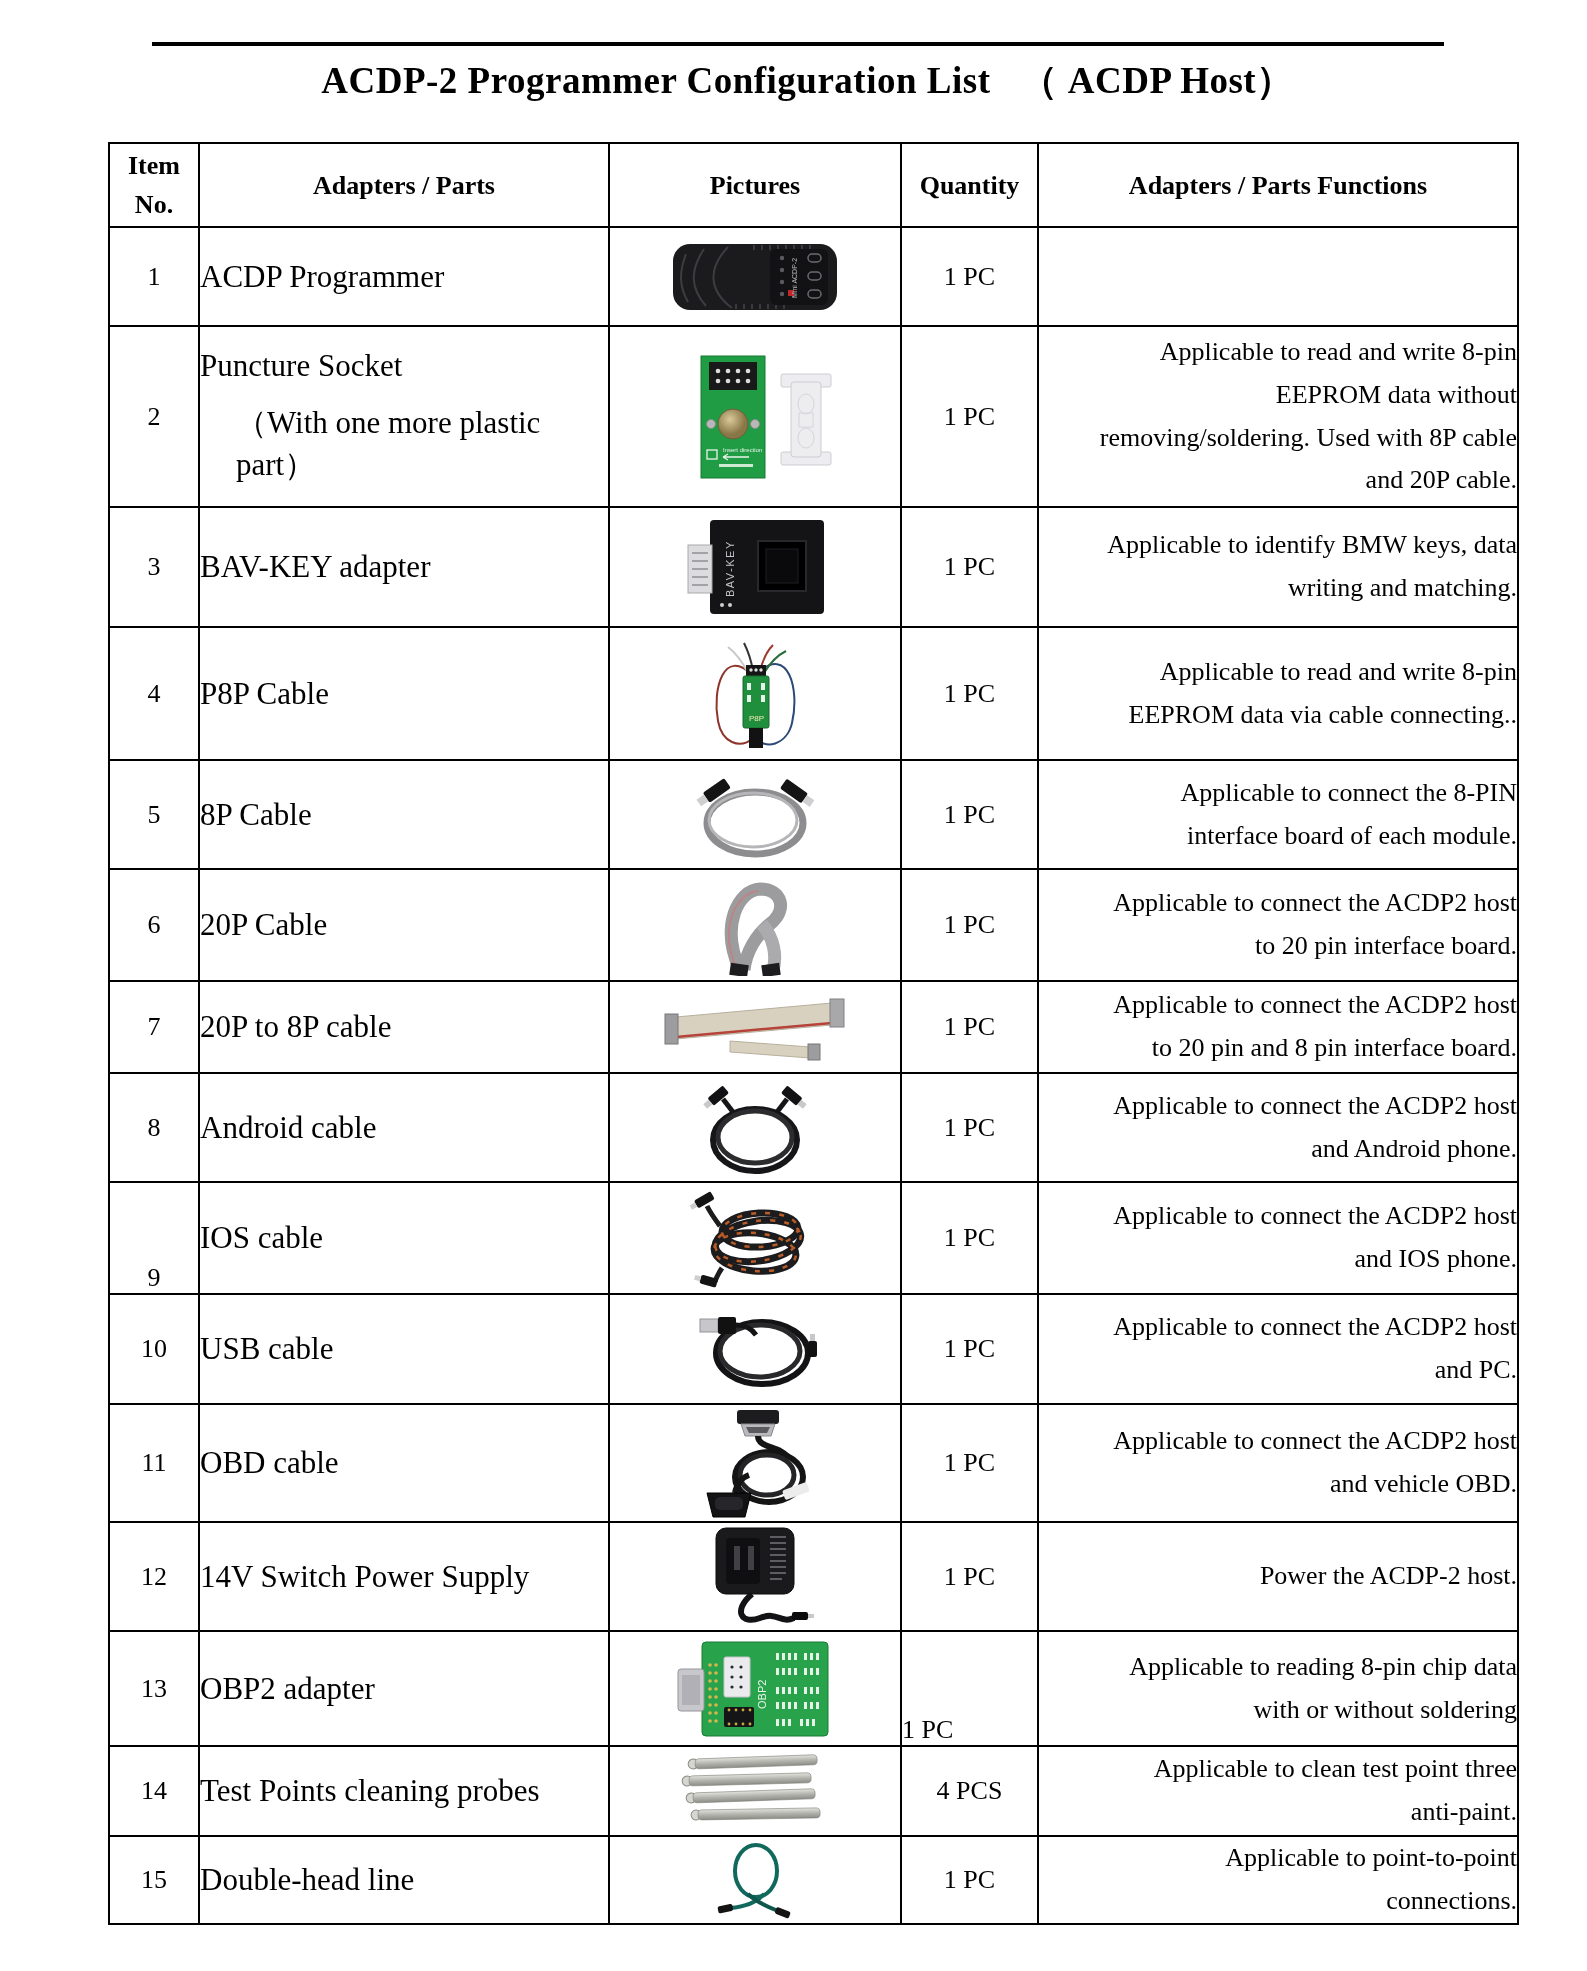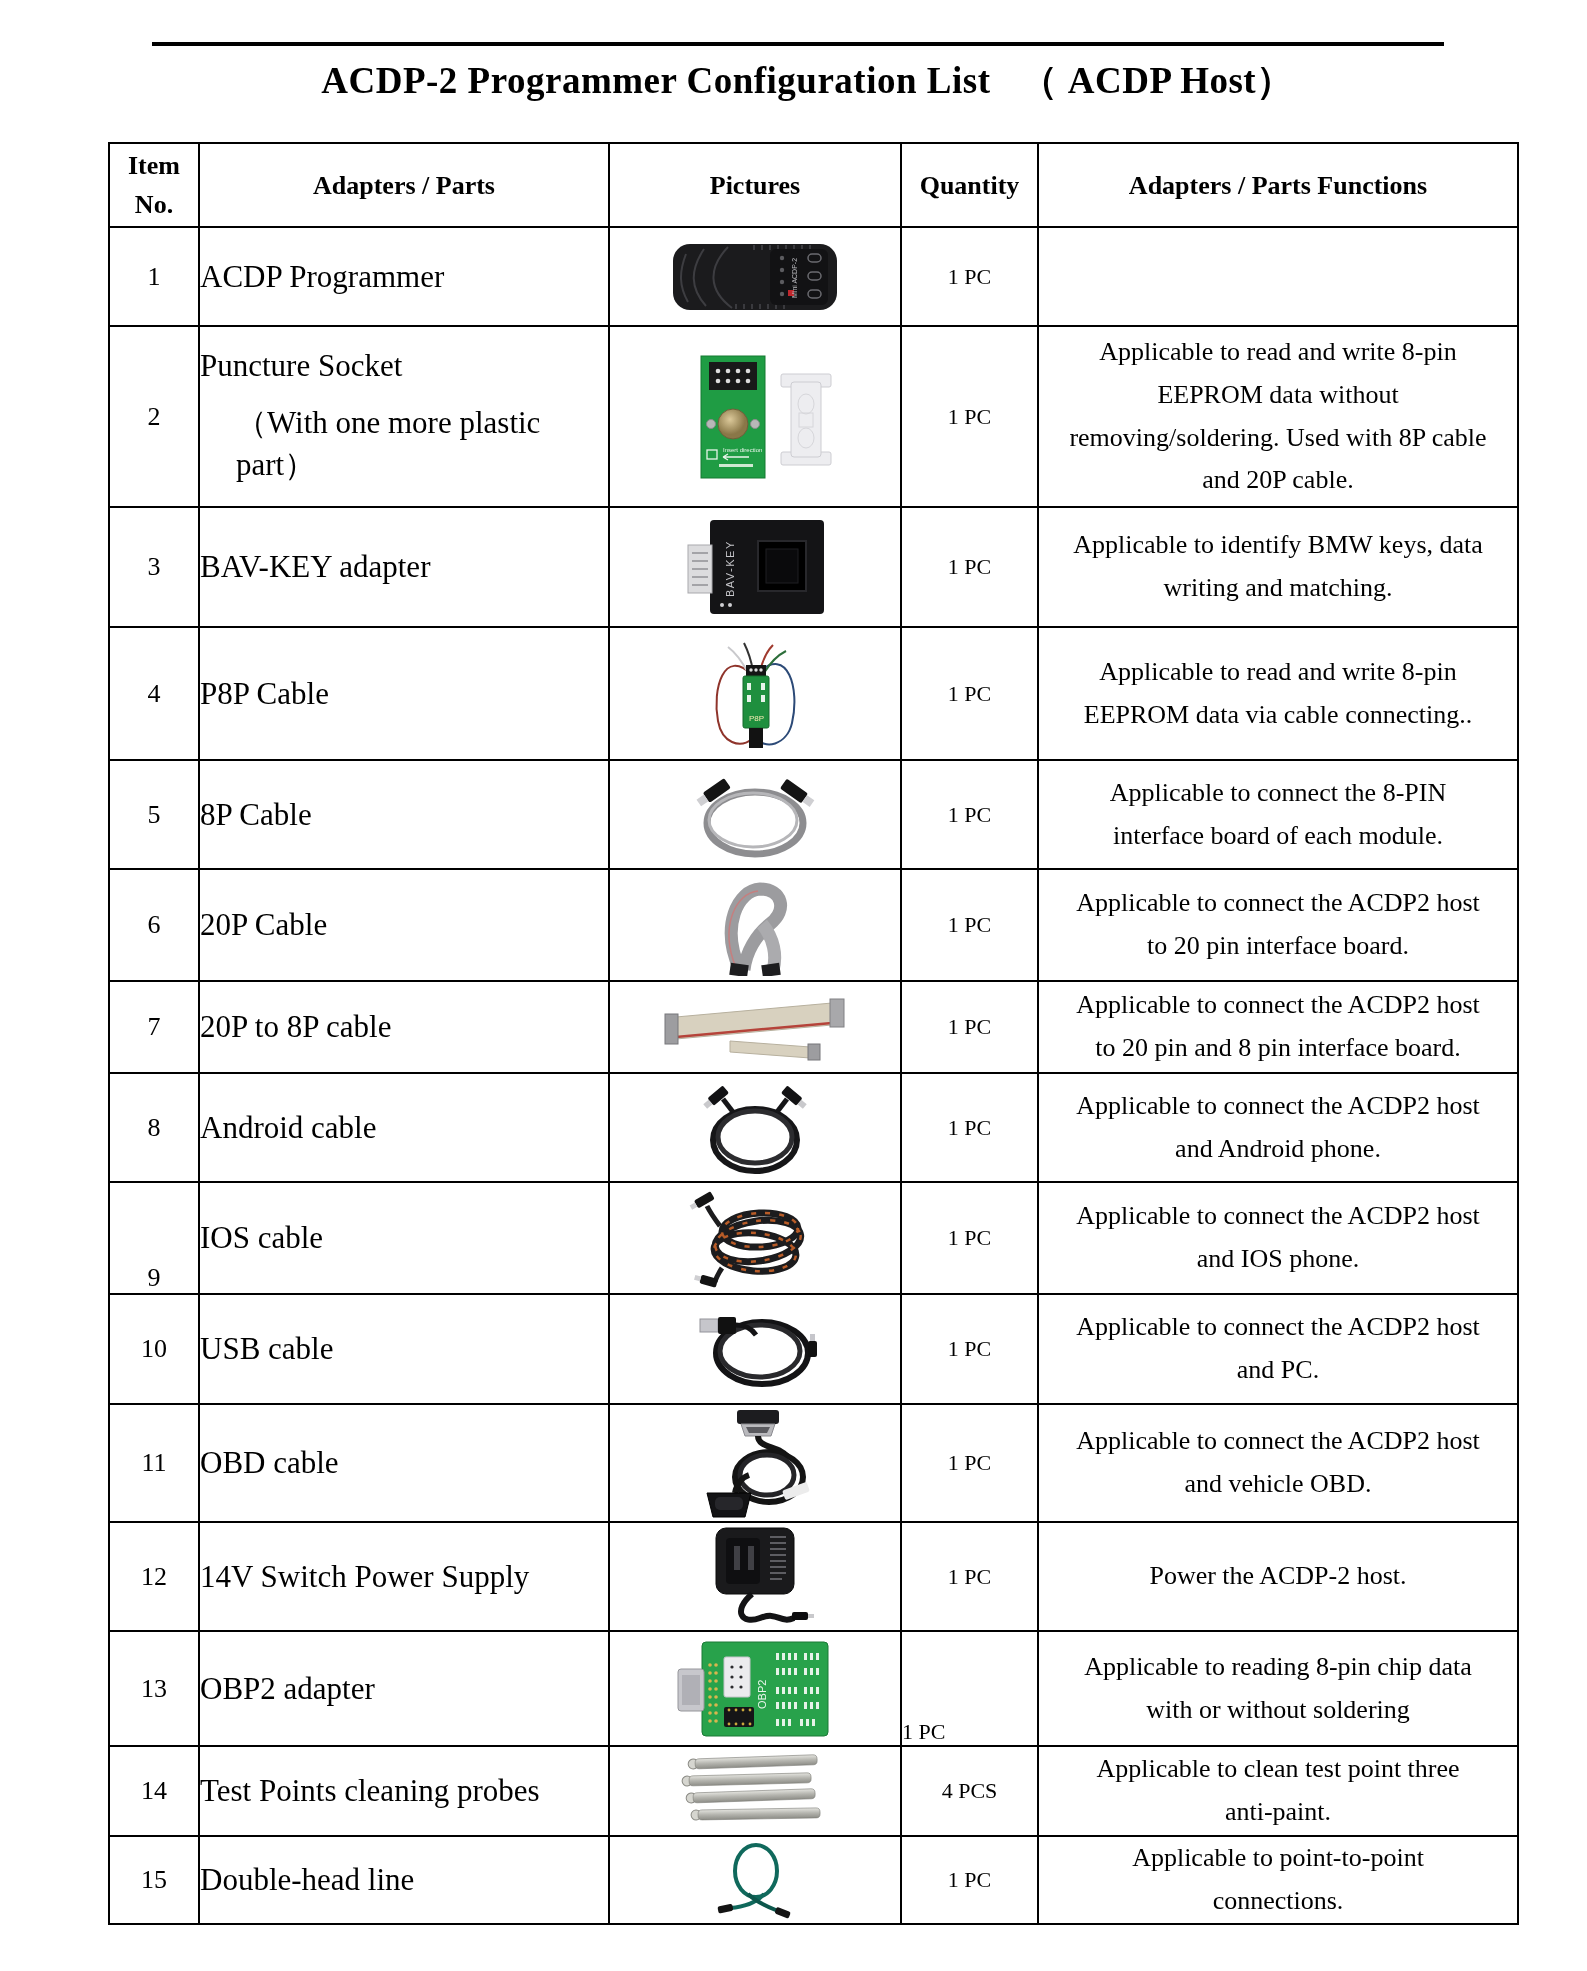--- a/index.html
+++ b/index.html
@@ -16,24 +16,24 @@
   table.cfg {
     position:absolute; left:108px; top:142px; width:1409px;
     border-collapse:collapse; table-layout:fixed;
   }
   .cfg th, .cfg td { border:2px solid #000; padding:0; overflow:hidden; }
   .cfg th { font-size:26px; font-weight:bold; text-align:center; line-height:1.5; vertical-align:middle; }
   .c-no  { text-align:center; font-size:26px; vertical-align:middle; }
   .c-name{ font-size:31px; padding-left:14px; vertical-align:middle; }
   .c-name .name2 { padding-left:36px; margin-top:18px; }
   .c-pic { text-align:center; vertical-align:middle; }
-  .c-qty { text-align:center; font-size:22px; vertical-align:middle; }
+  .c-qty { text-align:center; font-size:26px; vertical-align:middle; }
   .c-func{
     font-size:26px; line-height:1.65; white-space:pre-line;
-    padding:4px 12px 4px 15px; vertical-align:middle; text-align:center;
+    padding:4px 12px 4px 15px; vertical-align:middle; text-align:right;
   }
   .no-low  { vertical-align:bottom; padding-bottom:10px; }
   .qty-low { text-align:left; vertical-align:bottom; padding:0 0 16px 16px; }
   svg { vertical-align:middle; display:inline-block; }
 </style>
 </head>
 <body>
 
 <div class="page">
 

